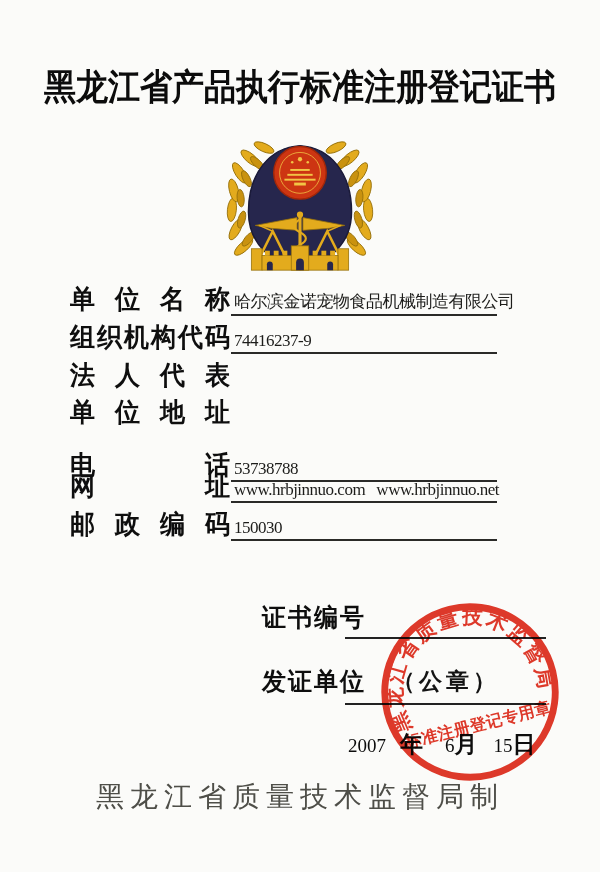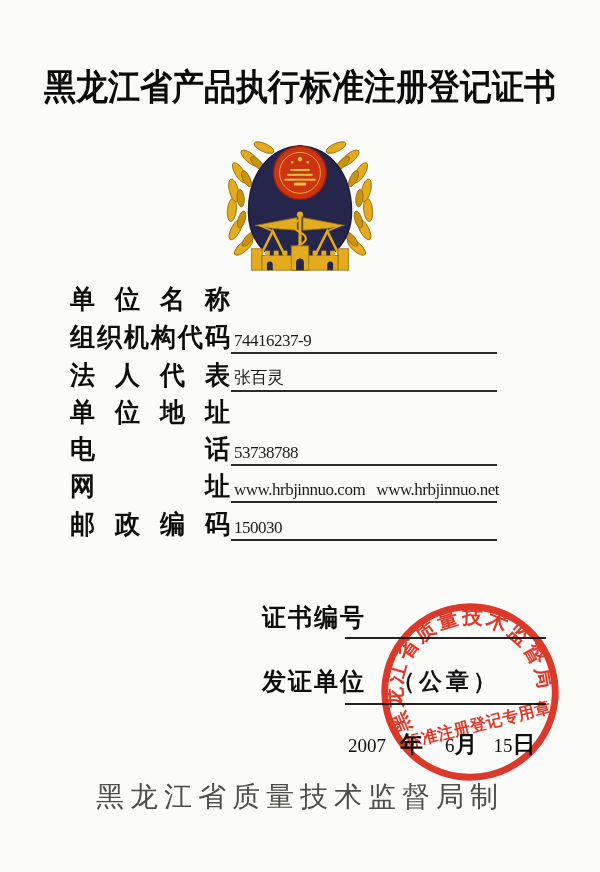--- a/index.html
+++ b/index.html
@@ -173,37 +173,37 @@
       <rect x="111" y="122" width="5" height="5" fill="#e3ab1d"></rect>
       <path d="M76,142 v-8 a4,4 0 0 1 8,0 v8 Z" fill="#26264d"></path>
       <path d="M46,142 v-6 a3,3 0 0 1 6,0 v6 Z" fill="#26264d"></path>
       <path d="M108,142 v-6 a3,3 0 0 1 6,0 v6 Z" fill="#26264d"></path>
     </g>
   </svg>
 </div>
 
 <div class="abs field-row" style="top:283px">
   <span class="field-label">单位名称</span>
+  <span class="field-value-line">
+    <span class="field-value">哈尔滨金诺宠物食品机械制造有限公司</span>
+  </span>
 </div>
 <div class="abs field-row" style="top:321px">
   <span class="field-label">组织机构代码</span>
   <span class="field-value-line">
     <span class="field-value">74416237-9</span>
   </span>
 </div>
 <div class="abs field-row" style="top:359px">
   <span class="field-label">法人代表</span>
-  <span class="field-value-line">
-    <span class="field-value">张百灵</span>
-  </span>
 </div>
 <div class="abs field-row" style="top:396px">
   <span class="field-label">单位地址</span>
 </div>
-<div class="abs field-row" style="top:433px">
+<div class="abs field-row" style="top:449px">
   <span class="field-label">电话</span>
   <span class="field-value-line">
     <span class="field-value">53738788</span>
   </span>
 </div>
 <div class="abs field-row" style="top:470px">
   <span class="field-label">网址</span>
   <span class="field-value-line">
     <span class="field-value">www.hrbjinnuo.com   www.hrbjinnuo.net</span>
   </span>

